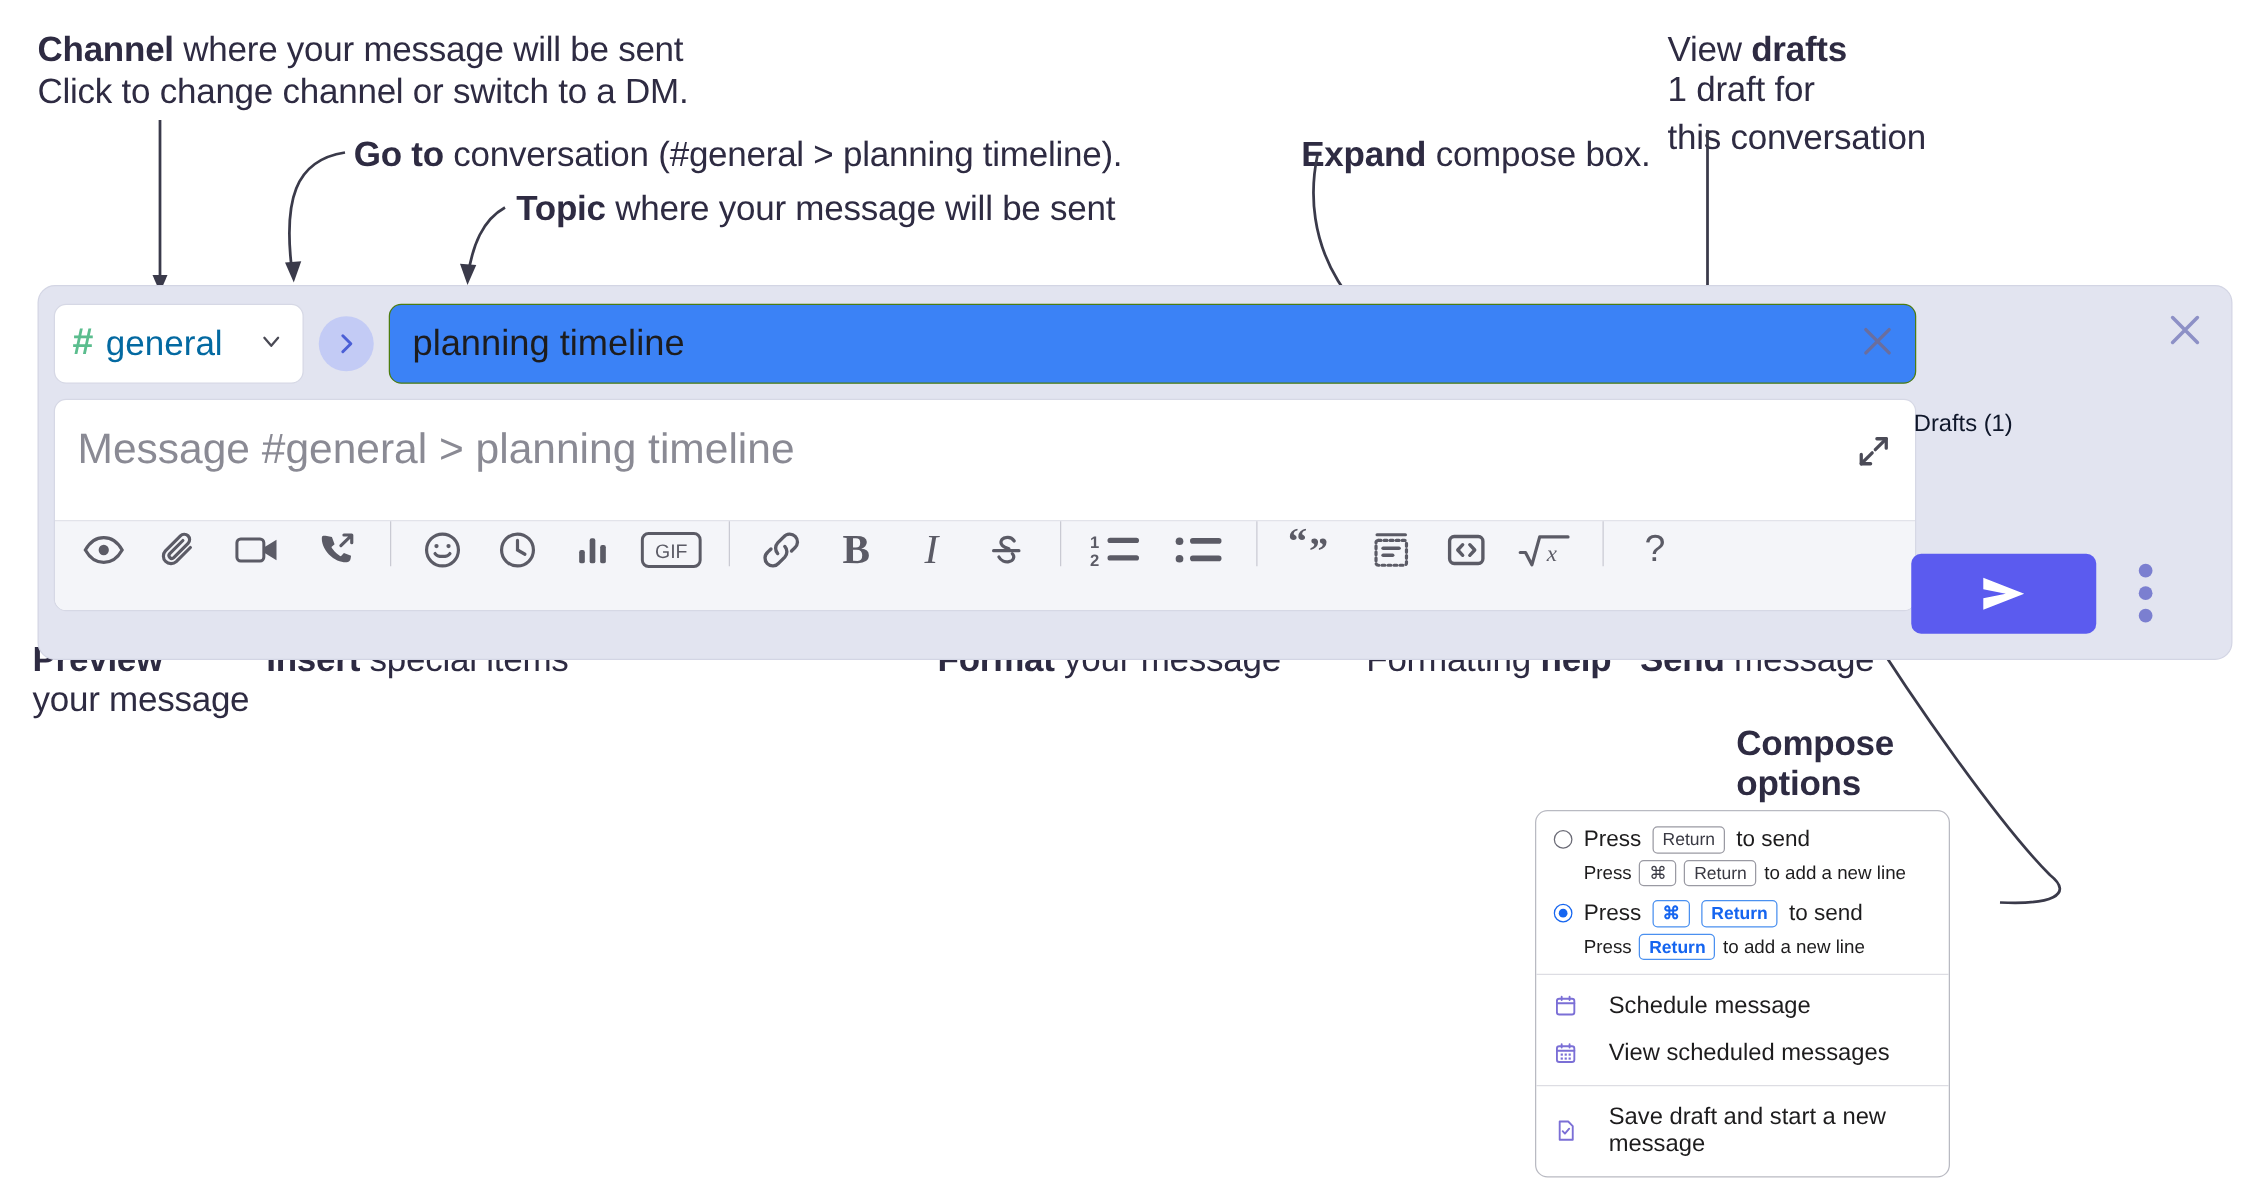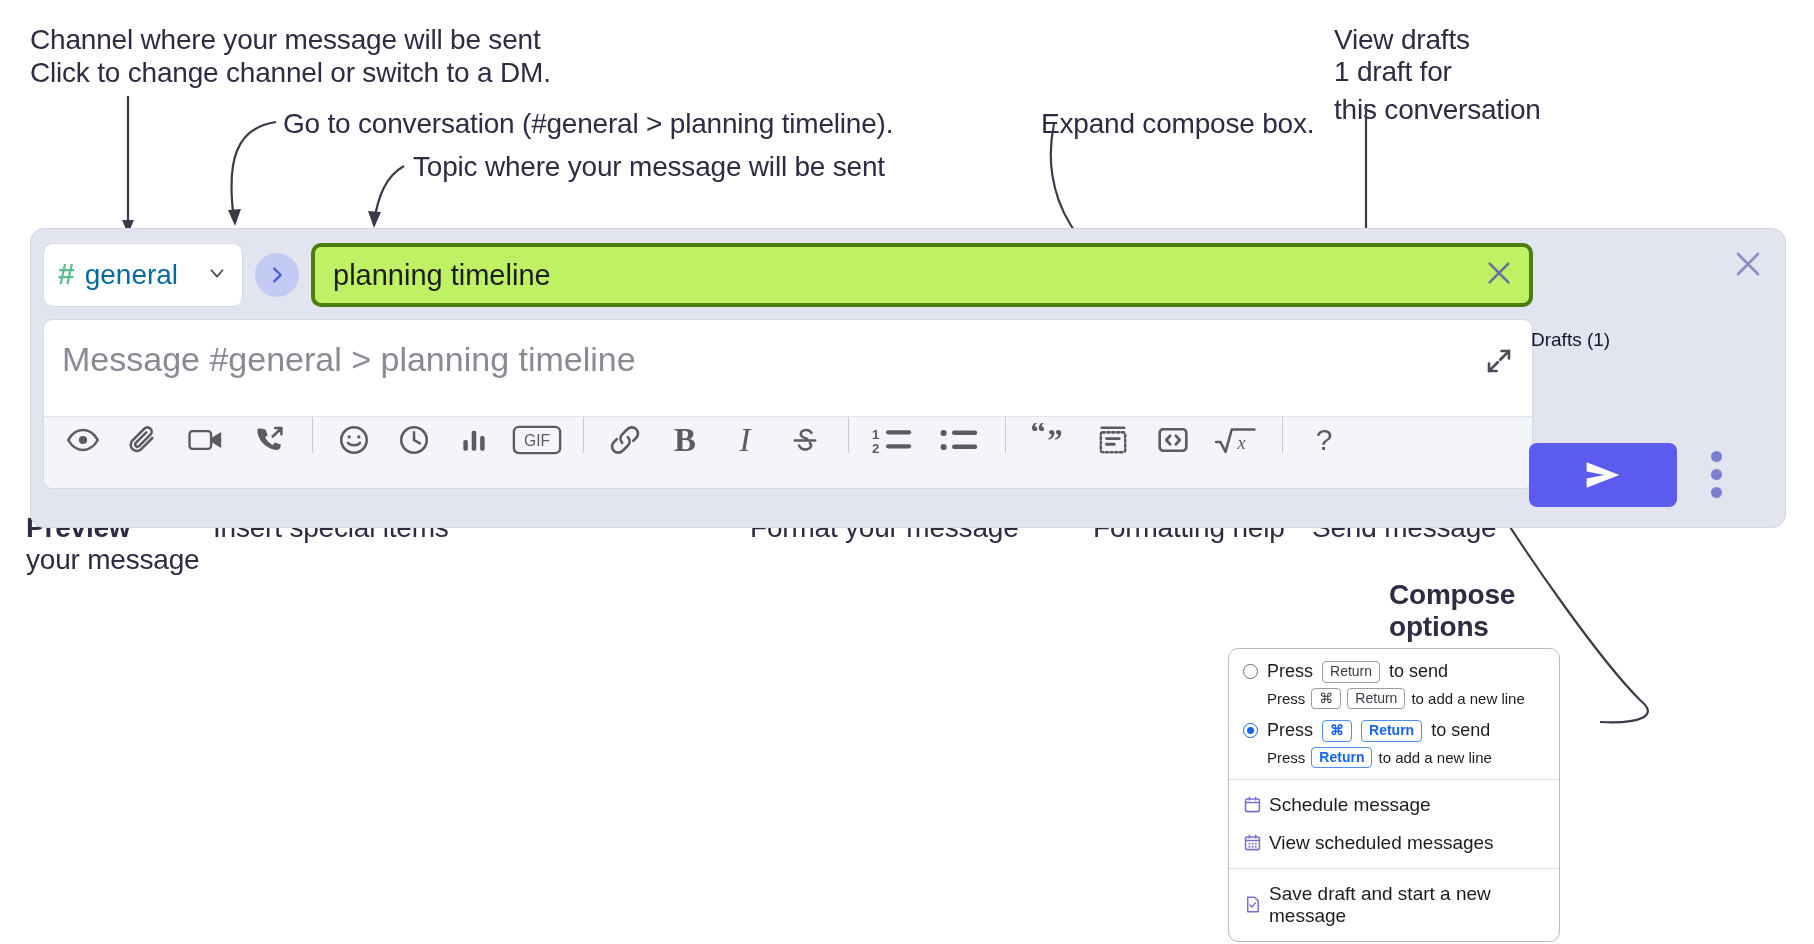--- a/index.html
+++ b/index.html
@@ -14,21 +14,21 @@
 
   
   .anno{
     position:absolute;
     font-size:28px;
     line-height:1.30;
     color:#2e2b42;
     letter-spacing:-0.2px;
     white-space:nowrap;
   }
-  .anno b{font-weight:400;}
+  .anno b{font-weight:700;}
 
   
   svg.overlay{
     position:absolute;left:0;top:0;width:1814px;height:944px;
     pointer-events:none;
   }
 
   
   #compose-panel{
     position:absolute;left:30px;top:228px;width:1756px;height:300px;
@@ -61,22 +61,22 @@
   .chev{margin-left:auto;}
   #goto-btn{
     width:44px;height:44px;border-radius:50%;
     background:#c3cbf5;
     display:flex;align-items:center;justify-content:center;
     margin:0 12px;
     flex:0 0 auto;
   }
   #topic-field{
     flex:1 1 auto;height:64px;
-    background:#bef264;
-    border:4px solid #4d7c0f;
+    background:#3b82f6;
+    border:1px solid #4d7c0f;
     border-radius:10px;
     display:flex;align-items:center;
     padding:0 14px 0 18px;
     box-sizing:border-box;
   }
   #topic-value{font-size:29px;color:#1d1c1d;flex:1 1 auto;}
 
   
   #message-box{
     margin-top:12px;
@@ -165,21 +165,21 @@
   .radio-row .t{font-size:18px;}
   .sub-row{display:flex;align-items:center;padding:3px 14px 3px 38px;gap:6px;font-size:15px;}
   .key{
     border:1px solid #9a9aa3;border-radius:4px;
     padding:1px 7px;font-size:14px;color:#3a3a44;
     display:inline-block;line-height:1.25;background:#fff;
   }
   .key.blue{border-color:#4a90f0;color:#1565f0;font-weight:700;}
   .mdiv{height:1px;background:#dddde3;}
   .menu-item{
-    display:flex;align-items:center;gap:6px;
+    display:flex;align-items:center;gap:24px;
     padding:8px 14px;font-size:19px;
   }
   .menu-item .mi-ico{width:20px;height:20px;flex:0 0 auto;color:#7b6fd6;}
 </style>
 </head>
 <body>
 
 <div class="anno" style="left:30px;top:22px;">
   <b>Channel</b><span> where your message will be sent</span>
 </div>

